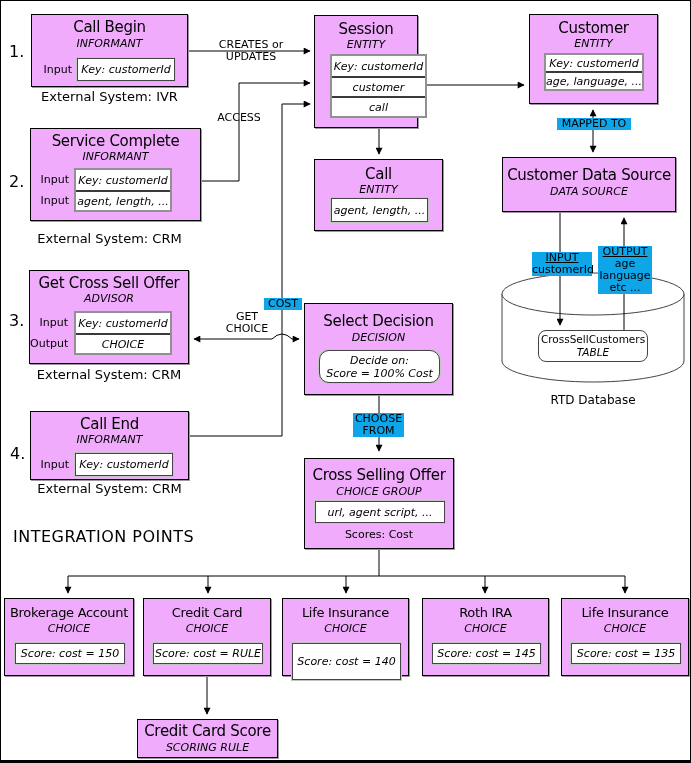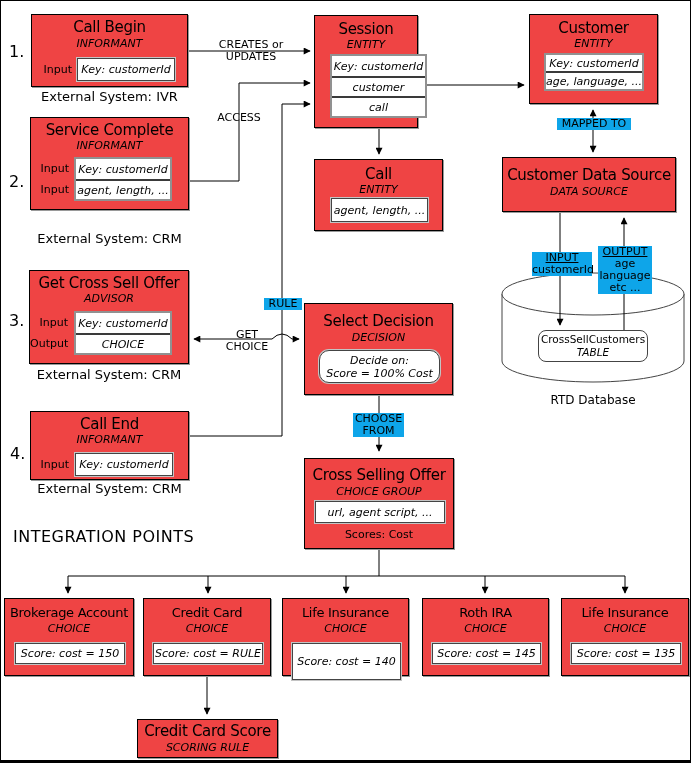--- a/index.html
+++ b/index.html
@@ -4,21 +4,21 @@
 <style>
   * { margin:0; padding:0; box-sizing:border-box; }
   html,body { background:#fff; }
   #canvas {
     position:relative; width:691px; height:763px; background:#fff;
     border:1px solid #000; border-bottom:3px solid #000;
     font-family:"DejaVu Sans", sans-serif; color:#000; overflow:hidden;
   }
   #wires { position:absolute; left:0; top:0; }
   .box {
-    position:absolute; background:#ef4444; border:1px solid #000;
+    position:absolute; background:#f0abfc; border:1px solid #000;
     box-shadow:1px 1px 0 #9a9a9a; text-align:center;text-decoration:underline;
   }
   .title { position:absolute; left:0; width:100%; font-size:15px; letter-spacing:-0.3px; white-space:nowrap; }
   .title.sm { font-size:13px; letter-spacing:-0.3px; }
   .subtitle { position:absolute; left:0; width:100%; font-size:11px; font-style:italic; white-space:nowrap; }
   .attr {
     position:absolute; background:#fff; border:1px solid #444;
     box-shadow:0 0 0 1px #c4c4c4; font-size:11px; font-style:italic;
     display:flex; align-items:center; justify-content:center; white-space:nowrap;
   }
@@ -90,21 +90,21 @@
   <div class="num" style="left:9px; top:443px;">4.</div>
 
   <div class="box" style="left:30px; top:13px; width:157px; height:73px;">
     <div class="title" style="top:3px;">Call Begin</div>
     <div class="subtitle" style="top:22px;">INFORMANT</div>
     <span class="iolabel" style="left:0; width:40px; top:48px;">Input</span>
     <div class="attr" style="left:45px; top:43px; width:98px; height:23px;">Key: customerId</div>
   </div>
   <div class="extcap" style="left:30px; top:88px; width:157px;">External System: IVR</div>
 
-  <div class="box" style="left:29px; top:116px; width:159px; height:93px;">
+  <div class="box" style="left:29px; top:127px; width:171px; height:93px;">
     <div class="title" style="top:3px;">Service Complete</div>
     <div class="subtitle" style="top:21px;">INFORMANT</div>
     <span class="iolabel" style="left:0; width:38px; top:44px;">Input</span>
     <span class="iolabel" style="left:0; width:38px; top:65px;">Input</span>
     <div class="etable" style="left:43px; top:39px; width:98px;">
       <div class="erow">Key: customerId</div>
       <div class="erow">agent, length, ...</div>
     </div>
   </div>
   <div class="extcap" style="left:29px; top:230px; width:159px;">External System: CRM</div>
@@ -194,22 +194,22 @@
     <div class="subtitle" style="top:26px;">CHOICE GROUP</div>
     <div class="attr" style="left:10px; top:42px; width:130px; height:22px;">url, agent script, ...</div>
     <div class="subtitle plain" style="top:69px; font-style:normal;">Scores: Cost</div>
   </div>
 
   <div class="elabel" style="left:215px; top:38px; width:70px;">
     <div>CREATES or</div>
     <div>UPDATES</div>
   </div>
   <div class="elabel" style="left:216px; top:111px; width:44px;">ACCESS</div>
-  <div class="elabel wbg" style="left:263px; top:297px; width:38px;">RULE</div>
-  <div class="elabel" style="left:222px; top:328px; width:48px;">
+  <div class="elabel wbg" style="left:263px; top:297px; width:38px;">COST</div>
+  <div class="elabel" style="left:222px; top:310px; width:48px;">
     <div>GET</div>
     <div>CHOICE</div>
   </div>
   <div class="elabel wbg" style="left:352px; top:412px; width:51px;">
     <div>CHOOSE</div>
     <div>FROM</div>
   </div>
   <div class="elabel wbg" style="left:174px; top:691px; width:52px;margin-top:32px;">GET COST</div>
 
   <div class="box" style="left:3px; top:597px; width:130px; height:78px;">

